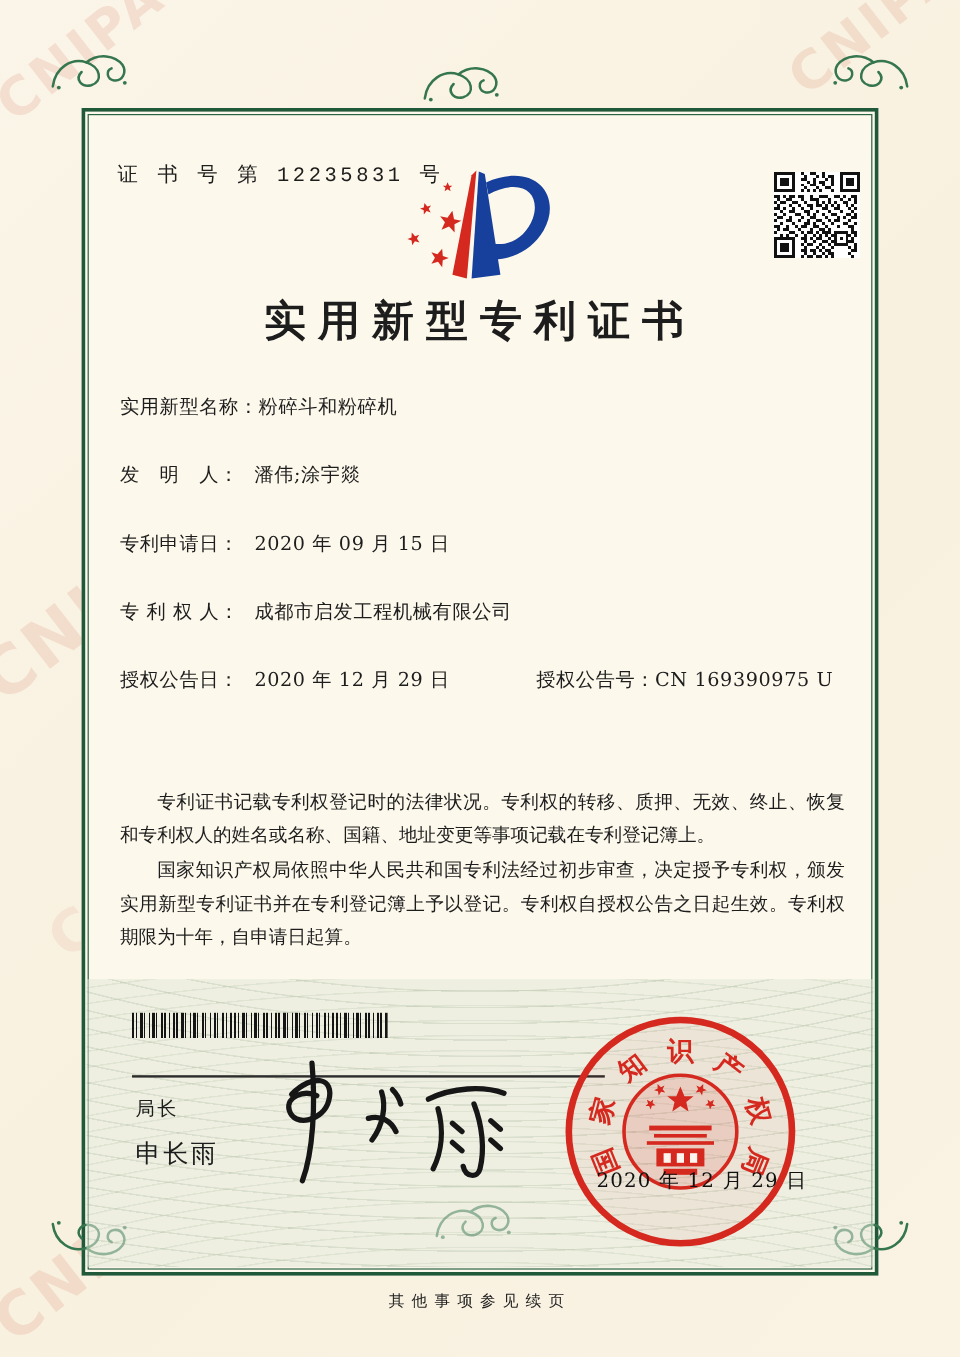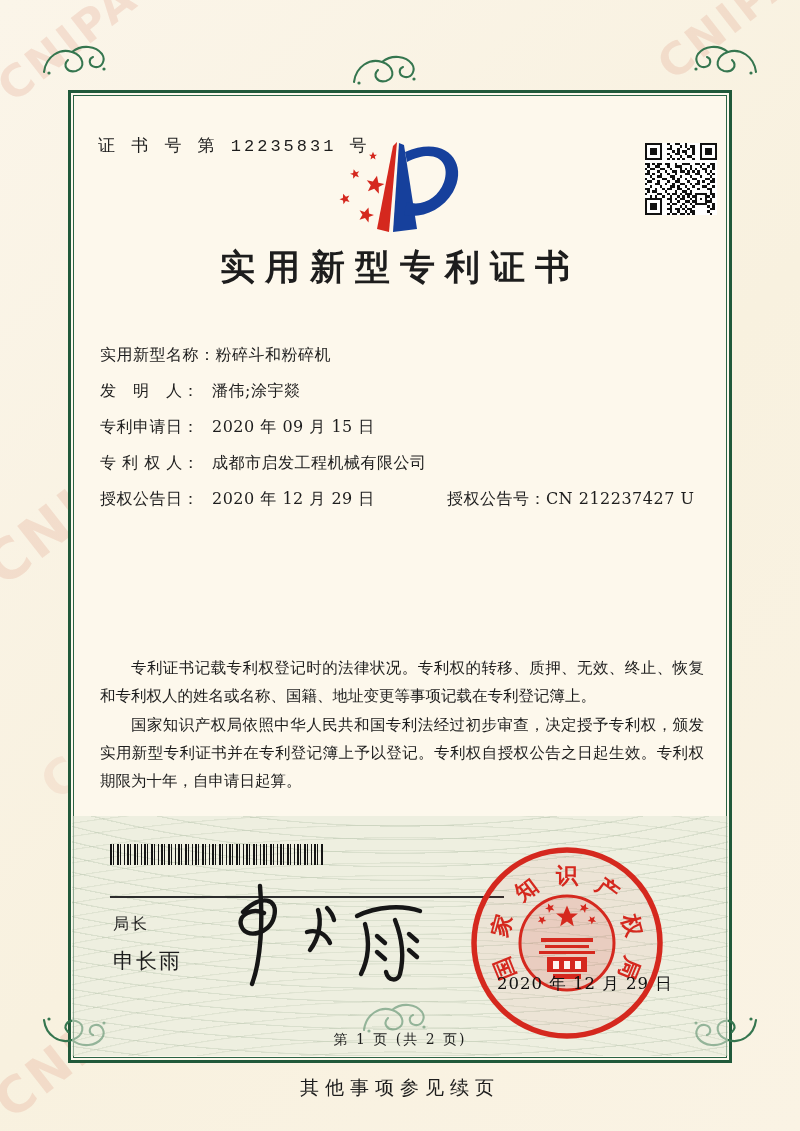--- a/index.html
+++ b/index.html
@@ -15,21 +15,21 @@
          background:#fdf8ec;}
   .frame-inner{position:absolute;inset:2px;border:1px solid #2a6345;}
   
   .orn{position:absolute;}
   
   .cert-no{position:absolute;left:98px;top:134px;font-size:17px;letter-spacing:3px;font-family:Liberation Mono, monospace;}
   .qr{position:absolute;left:645px;top:143px;width:72px;height:72px;}
   .logo{position:absolute;left:293px;top:128px;width:214px;height:114px;}
   .title{position:absolute;left:0;top:244px;width:100%;text-align:center;font-size:35px;
          font-weight:700;letter-spacing:10px;}
-  .fields{position:absolute;left:100px;top:344px;display:flex;flex-direction:column;gap:15px;
+  .fields{position:absolute;left:100px;top:328px;display:flex;flex-direction:column;gap:36px;
           font-size:16px;line-height:21px;}
   .frow .flabel{display:inline-block;min-width:112px;letter-spacing:0.5px;}
   .frow .fvalue{letter-spacing:0.5px;}
   .frow .flabel2{margin-left:72px;letter-spacing:0.5px;}
   .body-paras{position:absolute;left:100px;top:654px;width:604px;font-size:15.5px;
               line-height:1.83;text-align:justify;}
   .body-paras p{margin:0;text-indent:2em;}
   
   .band{position:absolute;left:72px;top:816px;width:656px;height:240px;
         background-color:rgba(226,231,215,0.55);
@@ -40,21 +40,21 @@
            background:repeating-linear-gradient(90deg,#141414 0 2px,transparent 2px 3px,#141414 3px 4px,
              transparent 4px 7px,#141414 7px 9px,transparent 9px 10px,#141414 10px 11px,
              transparent 11px 14px,#141414 14px 15px,transparent 15px 17px);}
   .rule-line{position:absolute;left:110px;top:896px;width:394px;height:2px;background:#2c2c2c;}
   .sig-title{position:absolute;left:113px;top:914px;font-size:16px;letter-spacing:2px;}
   .sig-name{position:absolute;left:113px;top:947px;font-size:21px;letter-spacing:2px;}
   .sig-svg{position:absolute;left:215px;top:880px;width:228px;height:112px;}
   .seal{position:absolute;left:467px;top:843px;width:200px;height:200px;}
   .seal-date{position:absolute;left:497px;top:973px;font-size:16.5px;letter-spacing:1px;color:#101010;z-index:3;}
   .page-num{position:absolute;left:0;top:1031px;width:100%;text-align:center;font-size:14px;letter-spacing:2px;}
-  .foot-note{position:absolute;left:0;top:1075px;width:100%;text-align:center;font-size:19px;letter-spacing:6px;}
+  .foot-note{position:absolute;left:0;top:1075px;width:100%;text-align:center;font-size:13px;letter-spacing:6px;}
 </style>
 </head>
 <body>
 
 <div class="page">
 
   <svg width="0" height="0" style="position:absolute" aria-hidden="true">
     <defs>
       <path id="star5" d="M0 -10 L2.94 -3.09 L9.51 -3.09 L4.26 1.18 L5.88 8.09 L0 4 L-5.88 8.09 L-4.26 1.18 L-9.51 -3.09 L-2.94 -3.09 Z"></path>
       <g id="flourish" fill="none" stroke="#35764f" stroke-width="2.1" stroke-linecap="round">
@@ -169,21 +169,21 @@
     <div class="frow">
       <span class="flabel">发　明　人：</span><span class="fvalue">潘伟;涂宇燚</span>
     </div>
     <div class="frow">
       <span class="flabel">专利申请日：</span><span class="fvalue">2020 年 09 月 15 日</span>
     </div>
     <div class="frow">
       <span class="flabel">专 利 权 人：</span><span class="fvalue">成都市启发工程机械有限公司</span>
     </div>
     <div class="frow">
-      <span class="flabel">授权公告日：</span><span class="fvalue">2020 年 12 月 29 日</span><span class="flabel2">授权公告号：</span><span class="fvalue">CN 212237427 U</span>
+      <span class="flabel">授权公告日：</span><span class="fvalue">2020 年 12 月 29 日</span><span class="flabel2">授权公告号：</span><span class="fvalue">CN 169390975 U</span>
     </div>
   </div>
 
   <div class="body-paras">
     <p>专利证书记载专利权登记时的法律状况。专利权的转移、质押、无效、终止、恢复和专利权人的姓名或名称、国籍、地址变更等事项记载在专利登记簿上。</p>
     <p>国家知识产权局依照中华人民共和国专利法经过初步审查，决定授予专利权，颁发实用新型专利证书并在专利登记簿上予以登记。专利权自授权公告之日起生效。专利权期限为十年，自申请日起算。</p>
   </div>
 
   <div class="barcode"></div>
   <div class="rule-line"></div>
@@ -235,16 +235,15 @@
       </g>
       <g fill="#fdf4ee">
         <rect x="86" y="118" width="6" height="8"></rect>
         <rect x="97" y="118" width="6" height="8"></rect>
         <rect x="108" y="118" width="6" height="8"></rect>
       </g>
     </g>
   </svg>
   <div class="seal-date">2020 年 12 月 29 日</div>
 
-  <div class="page-num">第 1 页 (共 2 页)</div>
   <div class="foot-note">其他事项参见续页</div>
 
 </div>
 
 </body></html>

